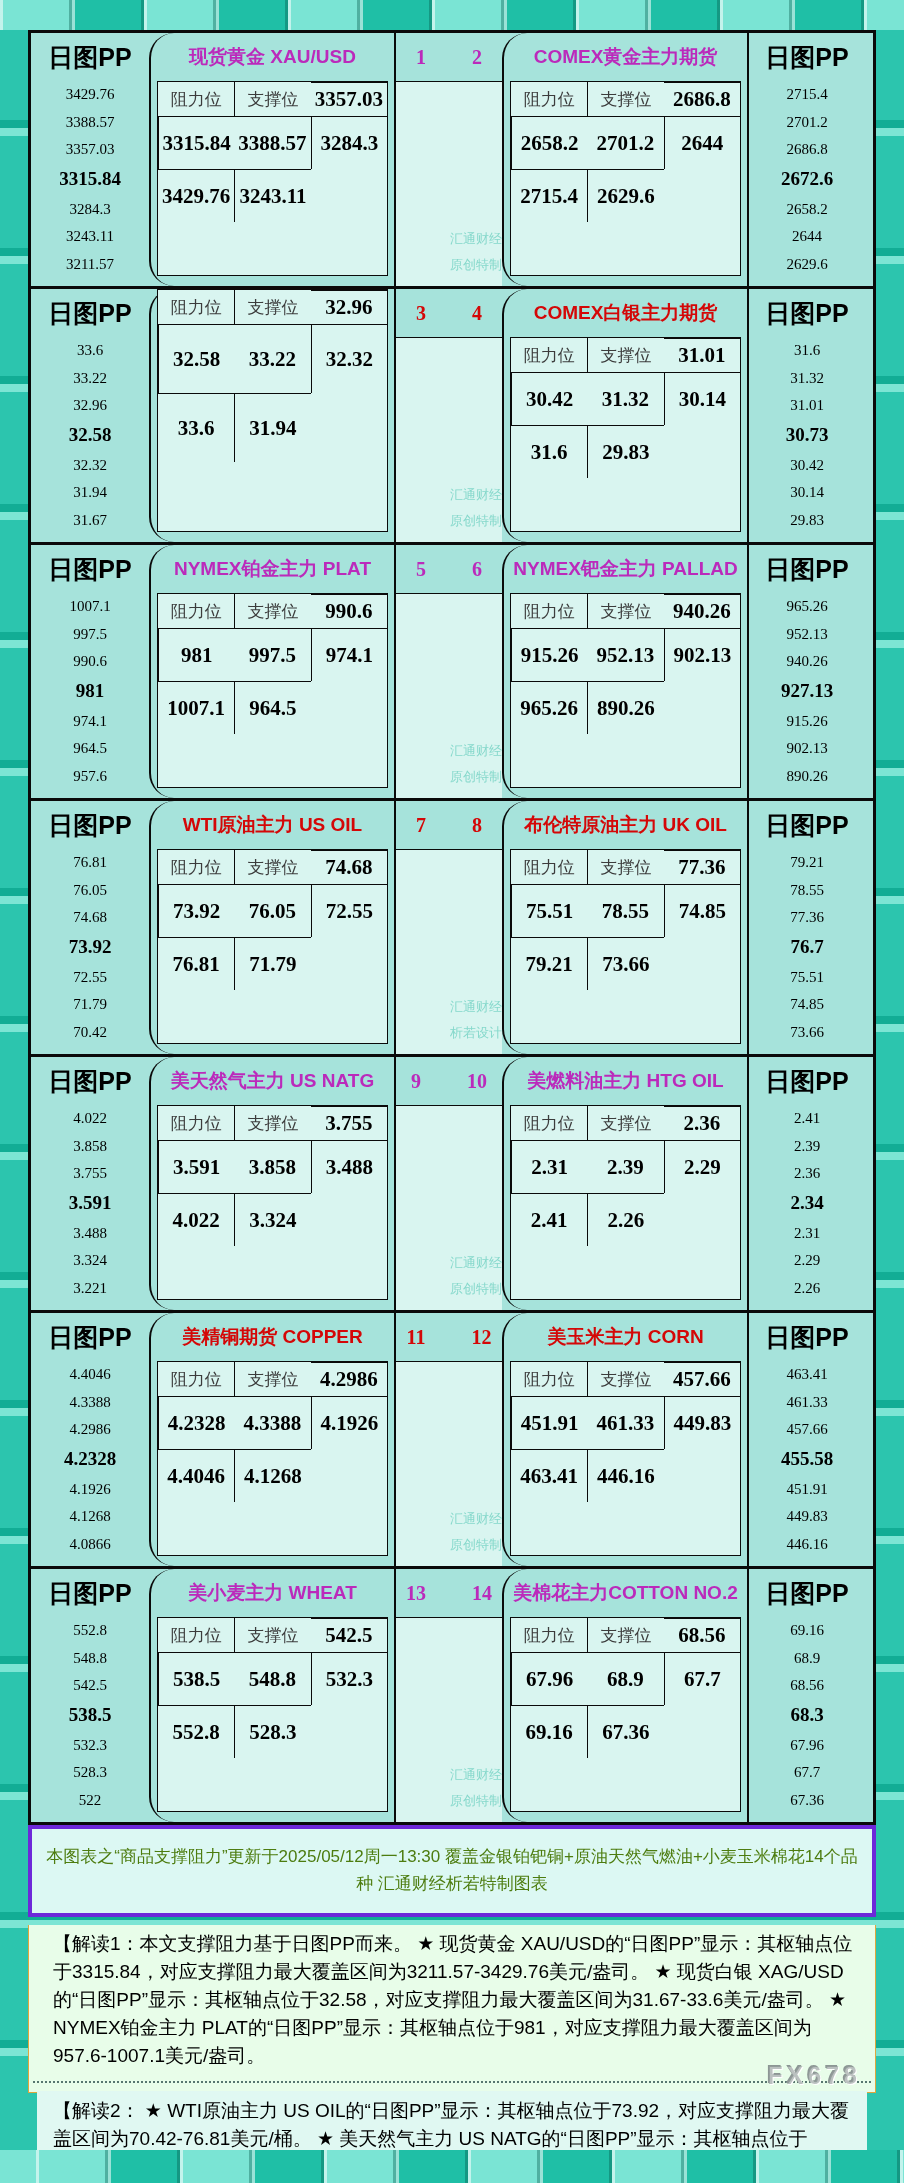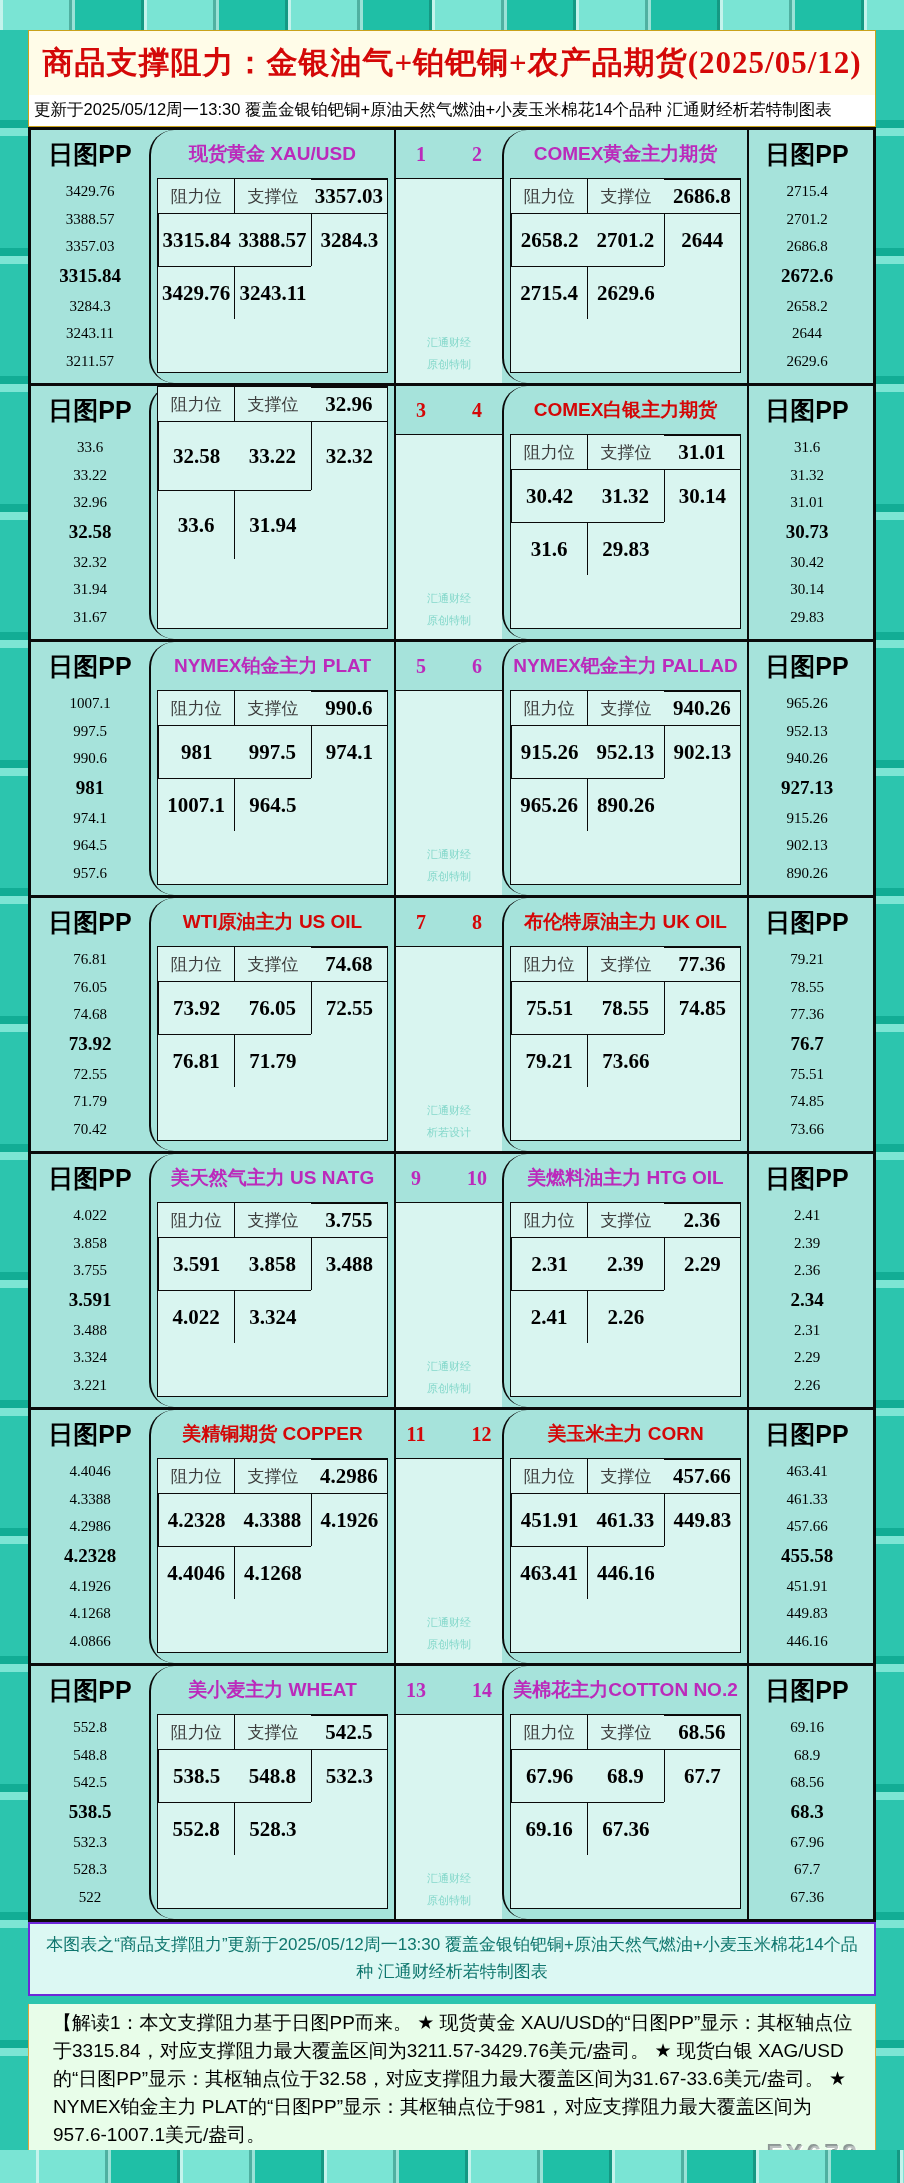--- a/index.html
+++ b/index.html
@@ -54,27 +54,27 @@
     border:1px solid #0a0a0a;background:#d9f5f0;
   }
   .ltab > div{display:flex;align-items:center;justify-content:center;}
   .ltab > div:nth-child(2n){border-left:1px solid #0a0a0a;}
   .ltab > div:nth-child(n+3){border-top:1px solid #0a0a0a;}
   .th{font-size:17px;color:#3c3c3c;}
   .td{font-family:"Liberation Serif","DejaVu Serif",serif;font-size:21px;font-weight:bold;color:#000;}
   .nums{display:flex;align-items:center;justify-content:center;gap:46px;
     color:var(--tc);font-size:20px;font-weight:bold;font-family:"Liberation Serif","DejaVu Serif",serif;}
   .ctrbody{flex:1;background:#d9f5f0;border-top:1px solid #0a0a0a;position:relative;}
-  .wmark{position:absolute;bottom:8px;left:0;width:100%;text-align:center;
-    color:#85d8cb;font-size:11px;line-height:2.0;}
+  .wmark{position:absolute;bottom:8px;left:0;width:100%;text-align:right;
+    color:#85d8cb;font-size:13px;line-height:2.0;}
   
   .footer-note{
-    border:2px solid #6d28d9;background:#dcf8f3;color:#0f766e;
+    border:4px solid #6d28d9;background:#dcf8f3;color:#4d7c0f;
     font-size:17px;line-height:1.6;text-align:center;
-    padding:7px 10px;height:56px;box-sizing:content-box;
+    padding:14px 10px;height:56px;box-sizing:content-box;
   }
   
   .analysis{
     border:1px solid #dfa63c;border-top:none;background:#e8fde9;
     position:relative;height:168px;box-sizing:border-box;
   }
   .analysis p{margin:8px;padding:5px 10px 2px 16px;font-size:19px;line-height:1.48;color:#000;}
   .analysis .blk2{background:#e0f8f2;padding-top:6px;height:88px;}
   .dotline{border:none;border-top:2px dotted #57766f;margin:2px 4px;}
   .fx678{
@@ -84,24 +84,20 @@
     text-shadow:1px 1px 0 #ffffff,-1px -1px 0 #8c9694;
     font-family:"Liberation Sans","DejaVu Sans",sans-serif;
   }
 </style>
 </head>
 <body>
 
 <div class="page">
   <div class="band"></div>
 
-  <div class="frame header-box">
-    <div class="title">商品支撑阻力：金银油气+铂钯铜+农产品期货(2025/05/12)</div>
-    <div class="subtitle">更新于2025/05/12周一13:30  覆盖金银铂钯铜+原油天然气燃油+小麦玉米棉花14个品种  汇通财经析若特制图表</div>
-  </div>
 
   <div class="frame board" id="board">
       <section class="panel t-magenta">
         <div class="col colpp">
     <div class="colhead pphead">日图PP</div>
     <div class="ppvals">
             <span class="ppv">3429.76</span>
             <span class="ppv">3388.57</span>
             <span class="ppv">3357.03</span>
             <span class="ppv pivot">3315.84</span>

